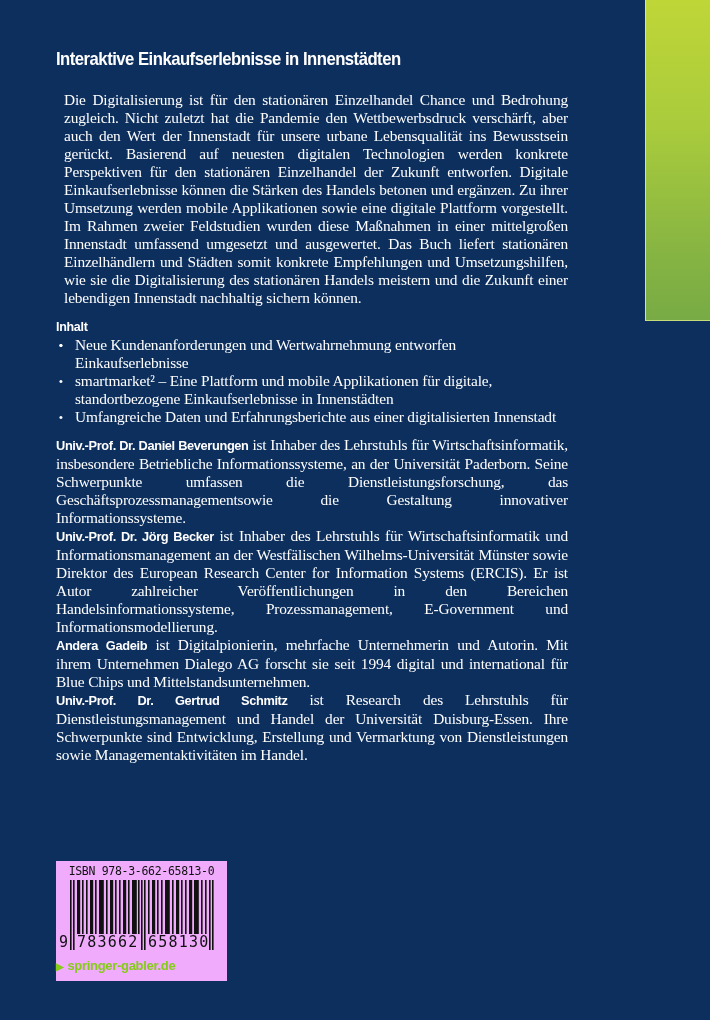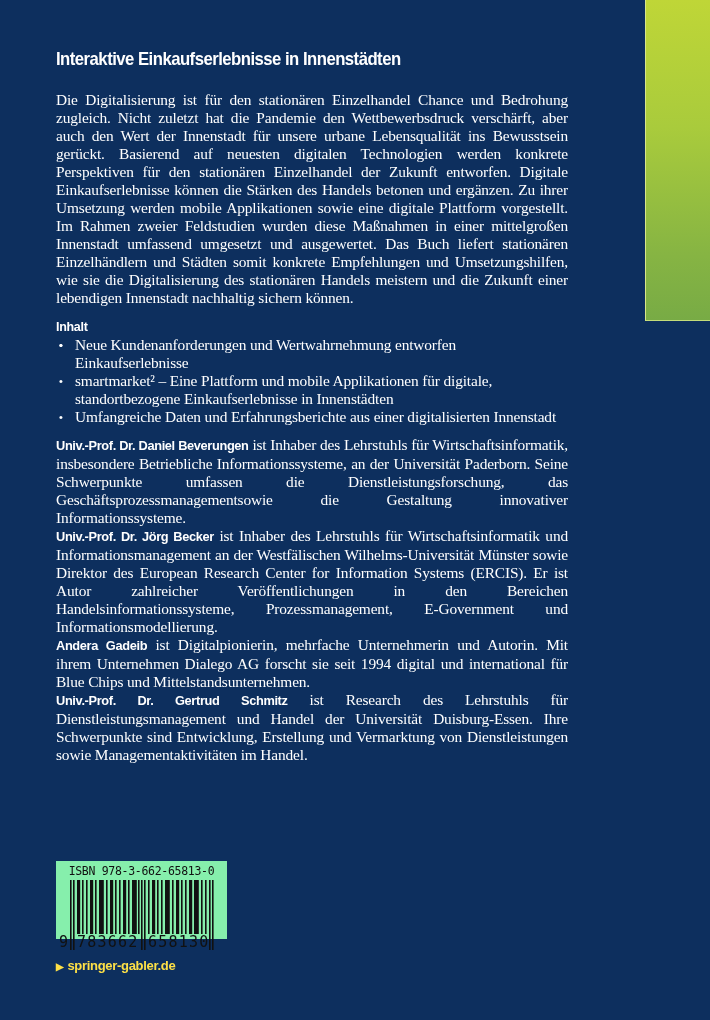--- a/index.html
+++ b/index.html
@@ -30,21 +30,21 @@
       line-height: 26px;
     }
     .serif {
       font-family: "Liberation Serif", serif;
       font-size: 15.4px;
       line-height: 18px;
       letter-spacing: -0.15px;
     }
     .intro {
       text-align: justify;
-      margin: 0 0 11px 0;
+      margin: 0 0 11px 8px;
       hyphens: manual;
     }
     .section-head {
       font-family: "Liberation Sans", sans-serif;
       font-weight: bold;
       font-size: 12.5px;
       letter-spacing: -0.3px;
       line-height: 18px;
       margin: 0;
     }
@@ -64,41 +64,41 @@
       text-align: justify;
       margin: 0;
     }
     .bio .name {
       font-family: "Liberation Sans", sans-serif;
       font-weight: bold;
       font-size: 12.8px;
       letter-spacing: -0.35px;
     }
     .barcode-box {
-      position: absolute; left: 56px; top: 861px; width: 171px; height: 78px;
-      background: #86efac;
+      position: absolute; left: 56px; top: 861px; width: 171px; height: 120px;
+      background: #f0abfc;
       box-sizing: border-box;
     }
     .isbn-text {
       position: absolute; left: 0; top: 3px; width: 171px; text-align: center;
       font-family: "DejaVu Sans Mono", monospace;
       font-size: 11.5px; color: #111; letter-spacing: -0.3px;
     }
     .barcode-svg {
       position: absolute; left: 12px; top: 19px;
     }
     .ean-digits {
       position: absolute; top: 72px; font-family: "DejaVu Sans Mono", monospace;
       font-size: 15px; color: #111; letter-spacing: 1.2px;
     }
     .publisher-link {
       position: absolute; left: 56px; top: 958px;
       font-family: "Liberation Sans", sans-serif;
       font-weight: bold; font-size: 13px; letter-spacing: -0.3px;
-      color: #fde047; text-decoration: none;
+      color: #84cc16; text-decoration: none;
     }
     .publisher-link .arrow { font-size: 10px; margin-right: 4px; }
   </style>
 </head>
 <body>
 
 <div class="accent-stripe"></div>
 
 <div class="content">
   <h1 class="title">Interaktive Einkaufserlebnisse in Innenstädten</h1>

